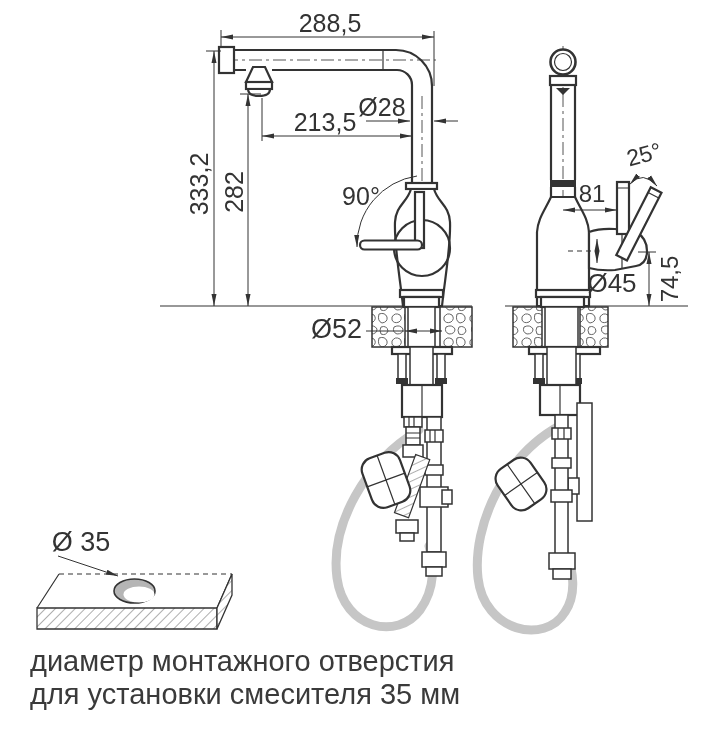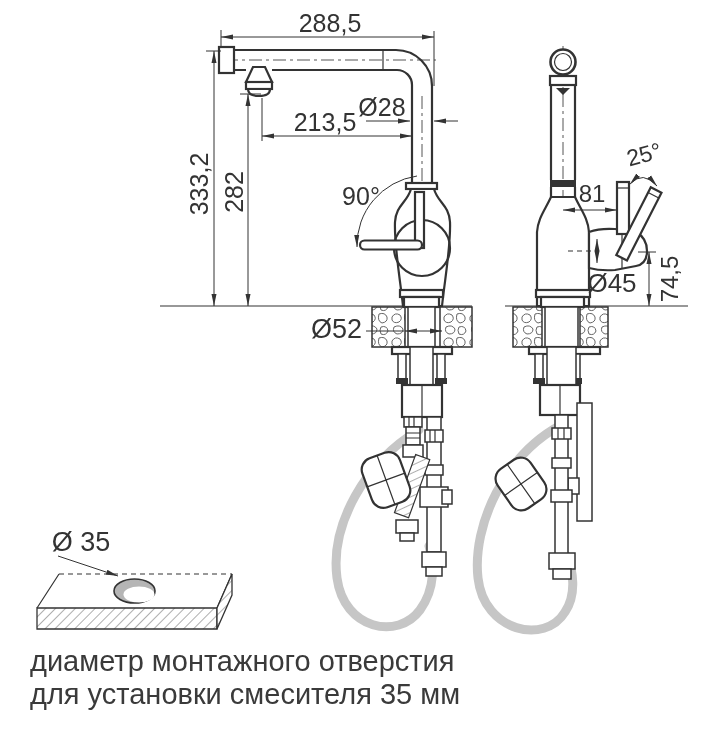--- a/index.html
+++ b/index.html
@@ -1,16 +1,16 @@
 <!DOCTYPE html>
 <html><head>
 <meta charset="utf-8">
 <style>
   html,body{margin:0;padding:0;background:#fff;}
-  .stage{position:relative;width:703px;height:729px;background:#fff;overflow:hidden;}
+  .stage{position:relative;width:703px;height:729px;background:#fff;overflow:hidden;border-radius:29px;}
   svg{display:block;}
   .o2 {fill:#fff;stroke:#333;stroke-width:2.2;}
   .o15{fill:#fff;stroke:#333;stroke-width:1.5;}
   .ln {fill:none;stroke:#333;stroke-width:2.2;}
   .tn {fill:none;stroke:#333;stroke-width:1.2;}
   .dim{fill:none;stroke:#333;stroke-width:1;}
   .cl {fill:none;stroke:#555;stroke-width:1;stroke-dasharray:13 4 3 4;}
   .dsh{fill:none;stroke:#333;stroke-width:1.2;stroke-dasharray:5 4;}
   .txt{font-family:"Liberation Sans",sans-serif;fill:#333;}
   .cap{font-family:"Liberation Sans",sans-serif;fill:#3a3a3a;}

